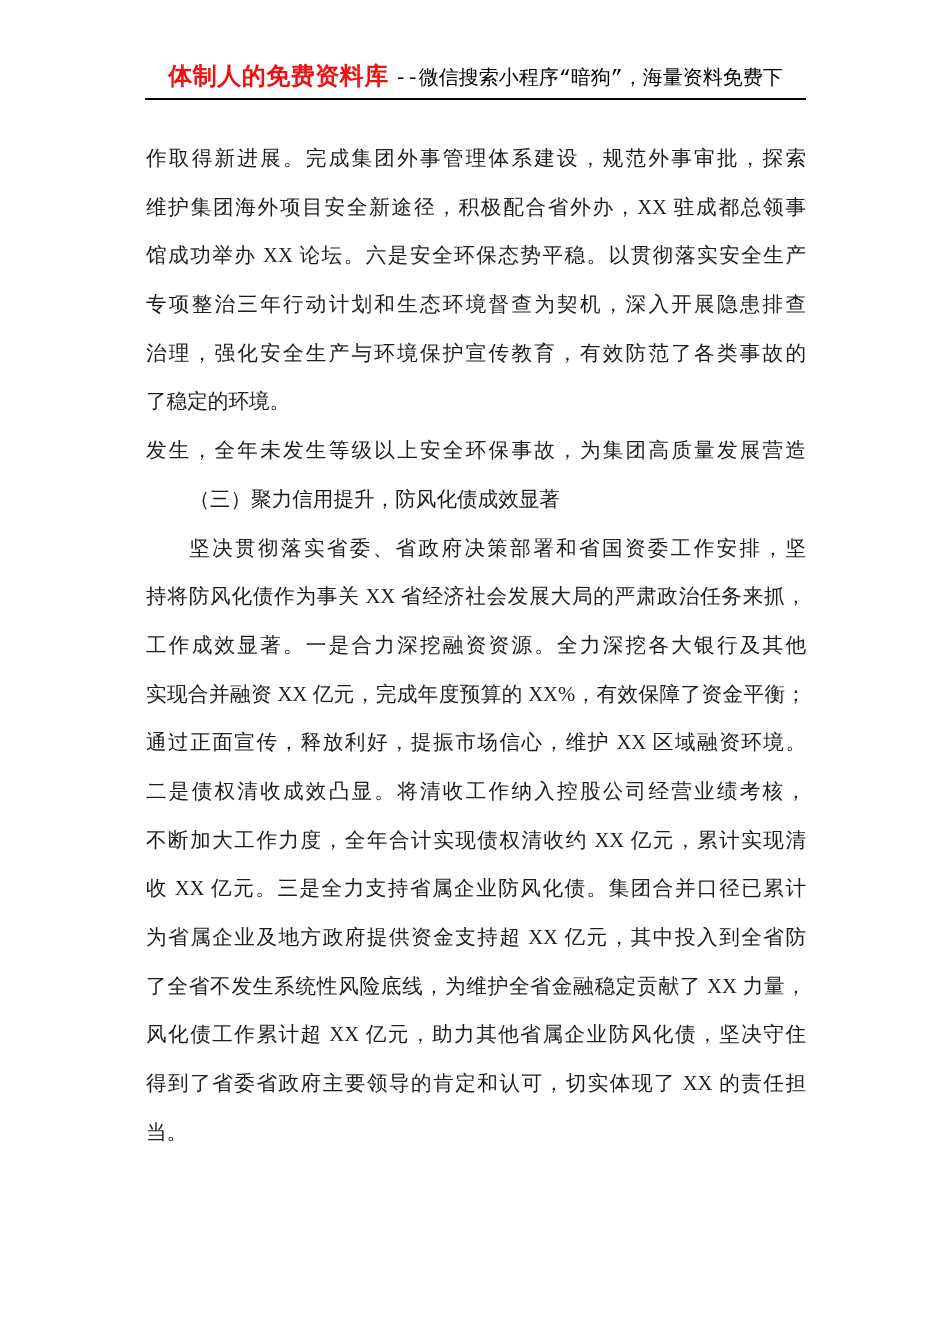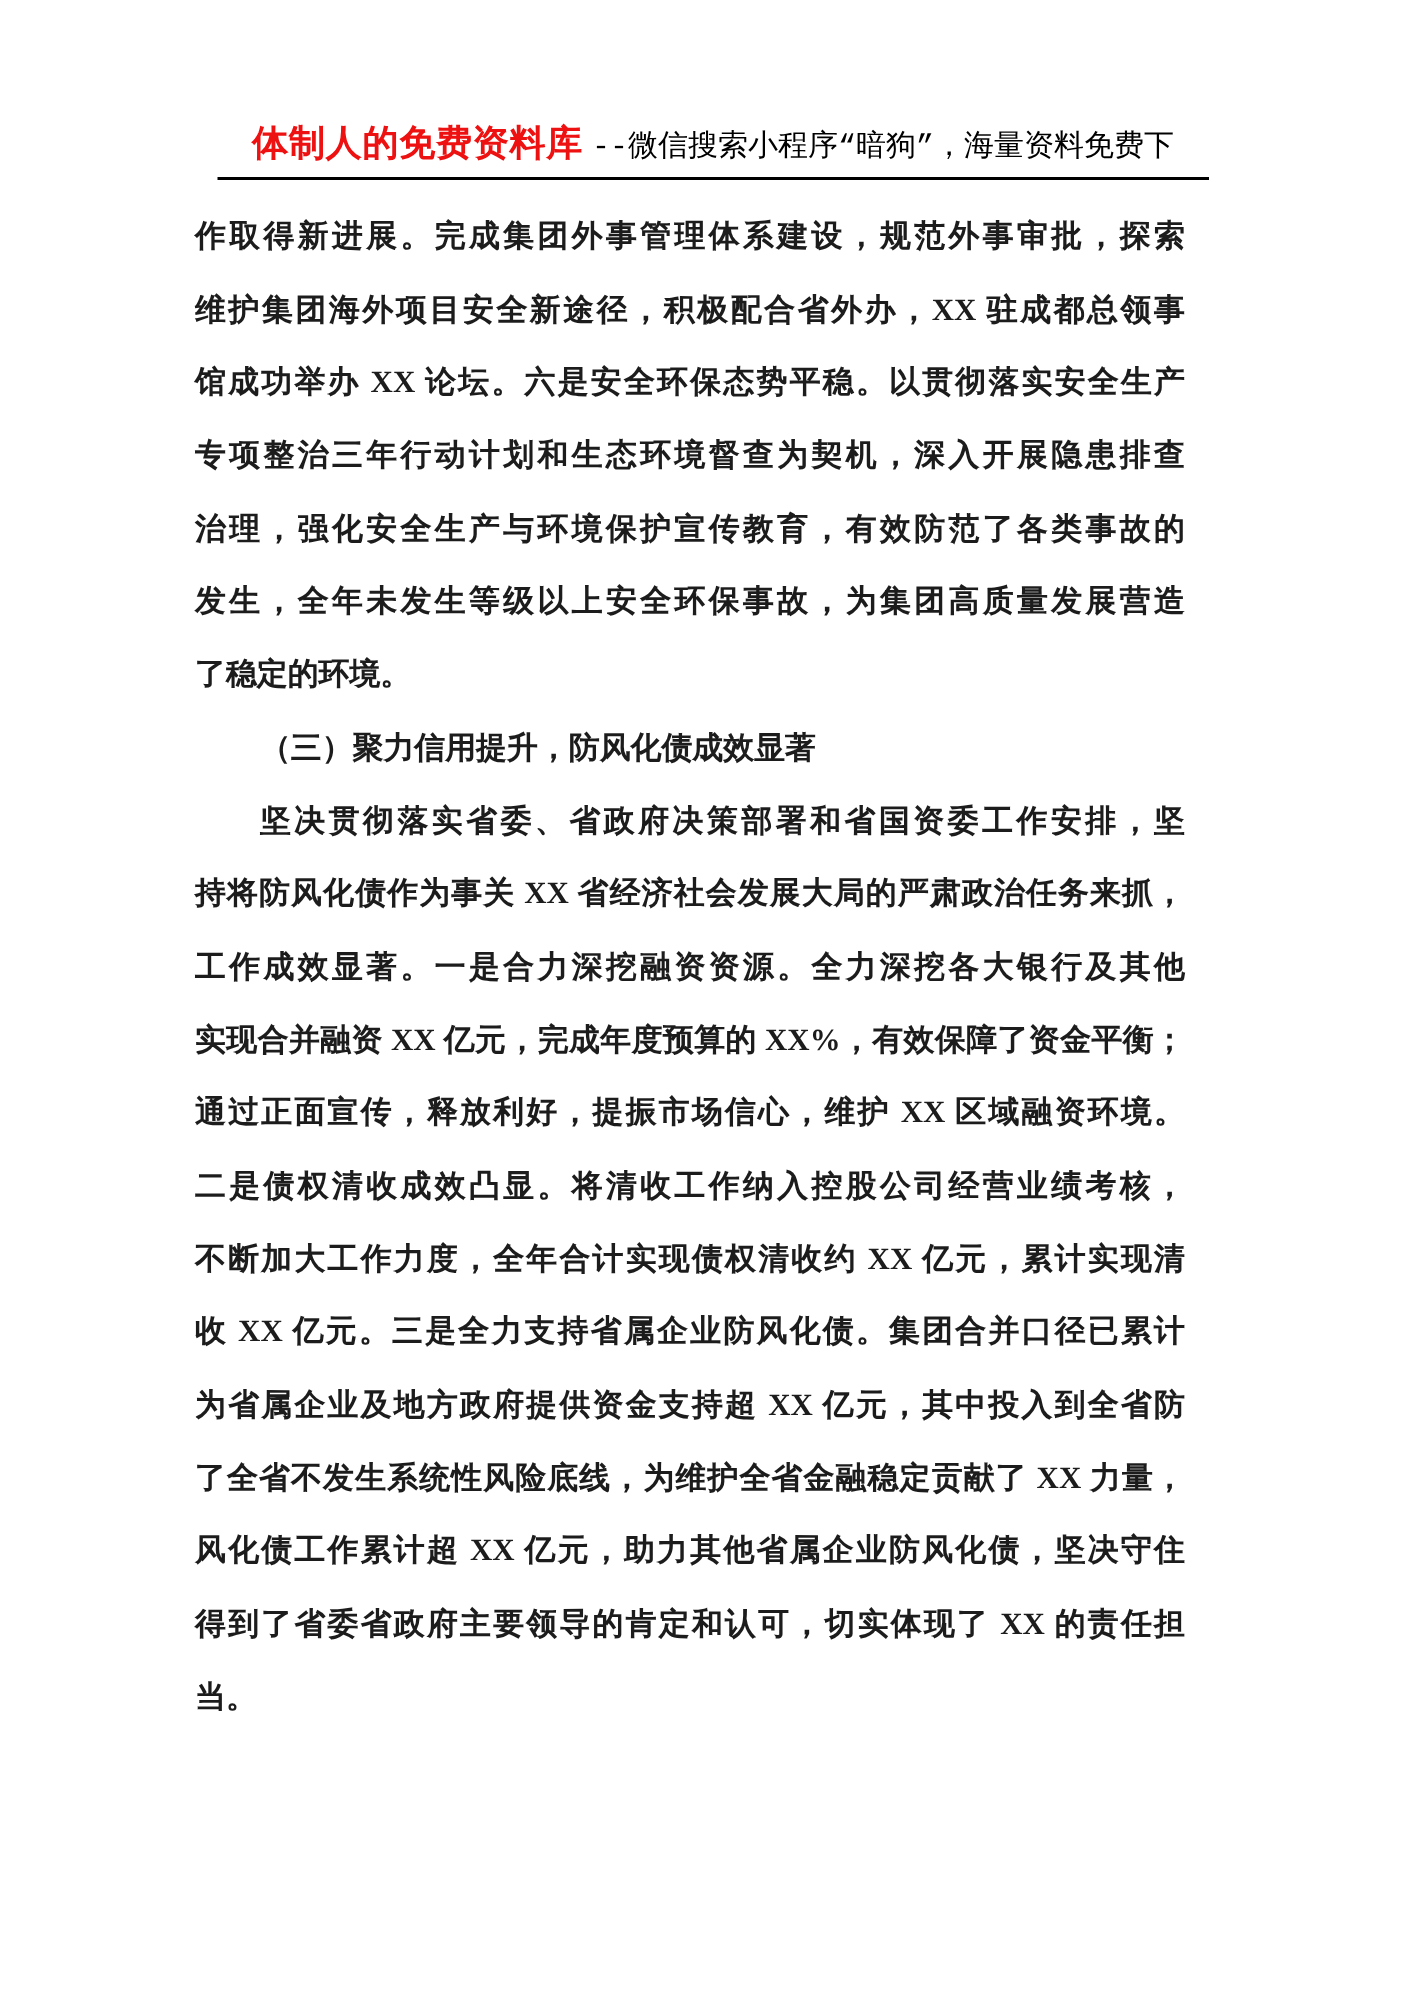--- a/index.html
+++ b/index.html
@@ -7,21 +7,21 @@
     position: relative;
     width: 950px;
     height: 1344px;
     background: #ffffff;
     overflow: hidden;
     font-family: "Liberation Serif", "DejaVu Serif", serif;
     color: #111111;
   }
   .header {
     position: absolute;
-    top: 80px;
+    top: 60px;
     left: 145px;
     width: 661px;
   }
   .header-text {
     display: flex;
     align-items: baseline;
     justify-content: center;
     white-space: nowrap;
     line-height: 32px;
   }
@@ -40,23 +40,22 @@
   }
   .header-rule {
     margin-top: 3px;
     height: 0;
     border-top: 2px solid #000000;
     width: 100%;
   }
   .doc-body {
     position: absolute;
     top: 134px;
-    left: 130px;
+    left: 146px;
     width: 660px;
-    font-weight: bold;
   }
   .line {
     height: 48.7px;
     line-height: 48.7px;
     font-size: 20.6px;
     text-align: justify;
     text-justify: inter-character;
     color: #1c1c1c;
   }
   .line.j  { text-align-last: justify; }
@@ -72,22 +71,22 @@
       <span class="tagline">--微信搜索小程序“暗狗”，海量资料免费下</span>
     </div>
     <div class="header-rule" style="border-top-color: rgb(0, 0, 0);"></div>
   </div>
   <div class="doc-body">
       <div class="line j">作取得新进展。完成集团外事管理体系建设，规范外事审批，探索</div>
       <div class="line j">维护集团海外项目安全新途径，积极配合省外办，XX 驻成都总领事</div>
       <div class="line j">馆成功举办 XX 论坛。六是安全环保态势平稳。以贯彻落实安全生产</div>
       <div class="line j">专项整治三年行动计划和生态环境督查为契机，深入开展隐患排查</div>
       <div class="line j">治理，强化安全生产与环境保护宣传教育，有效防范了各类事故的</div>
+      <div class="line">了稳定的环境。</div>
       <div class="line j">发生，全年未发生等级以上安全环保事故，为集团高质量发展营造</div>
-      <div class="line">了稳定的环境。</div>
       <div class="line ind">（三）聚力信用提升，防风化债成效显著</div>
       <div class="line j ind">坚决贯彻落实省委、省政府决策部署和省国资委工作安排，坚</div>
       <div class="line j">持将防风化债作为事关 XX 省经济社会发展大局的严肃政治任务来抓，</div>
       <div class="line j">工作成效显著。一是合力深挖融资资源。全力深挖各大银行及其他</div>
       <div class="line j">实现合并融资 XX 亿元，完成年度预算的 XX%，有效保障了资金平衡；</div>
       <div class="line j">通过正面宣传，释放利好，提振市场信心，维护 XX 区域融资环境。</div>
       <div class="line j">二是债权清收成效凸显。将清收工作纳入控股公司经营业绩考核，</div>
       <div class="line j">不断加大工作力度，全年合计实现债权清收约 XX 亿元，累计实现清</div>
       <div class="line j">收 XX 亿元。三是全力支持省属企业防风化债。集团合并口径已累计</div>
       <div class="line j">为省属企业及地方政府提供资金支持超 XX 亿元，其中投入到全省防</div>

